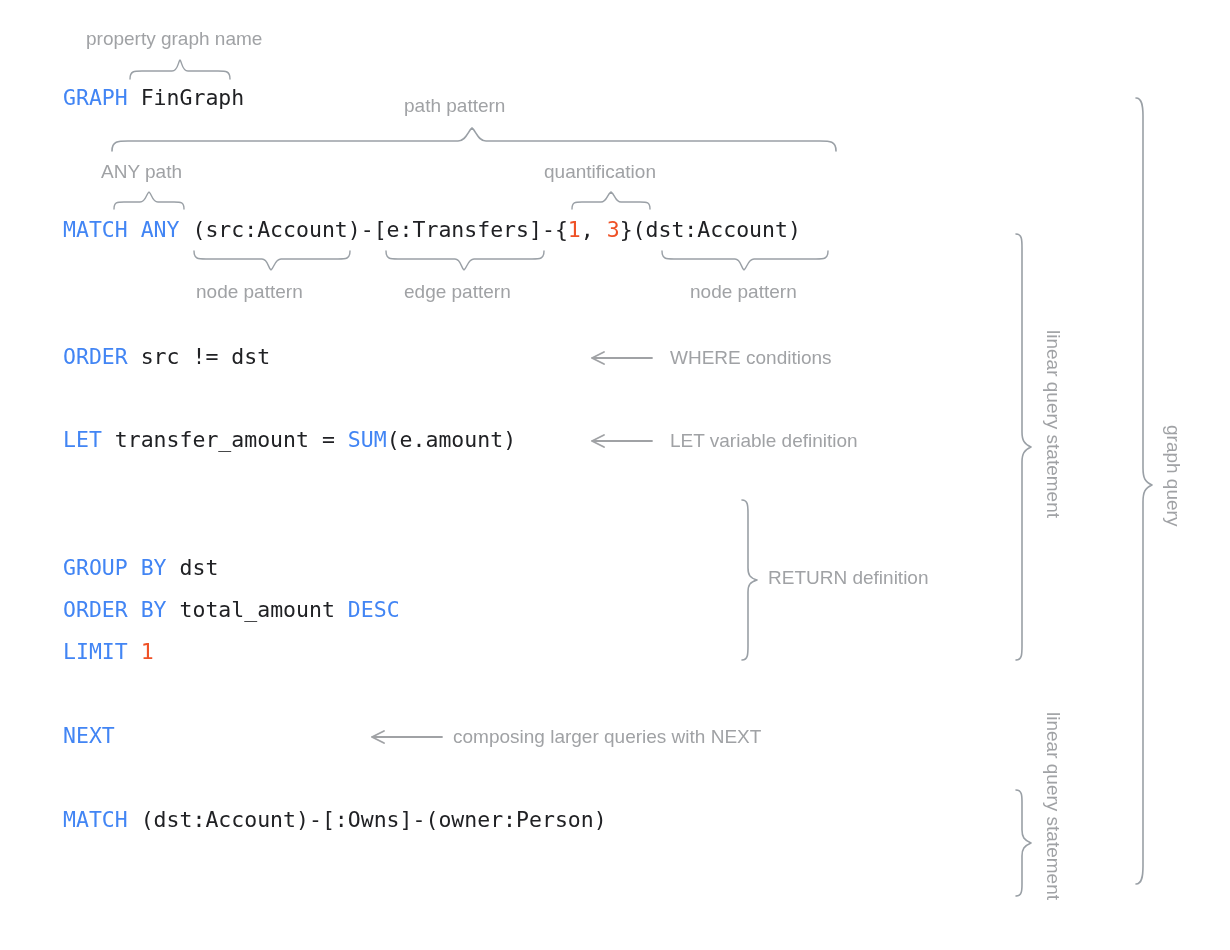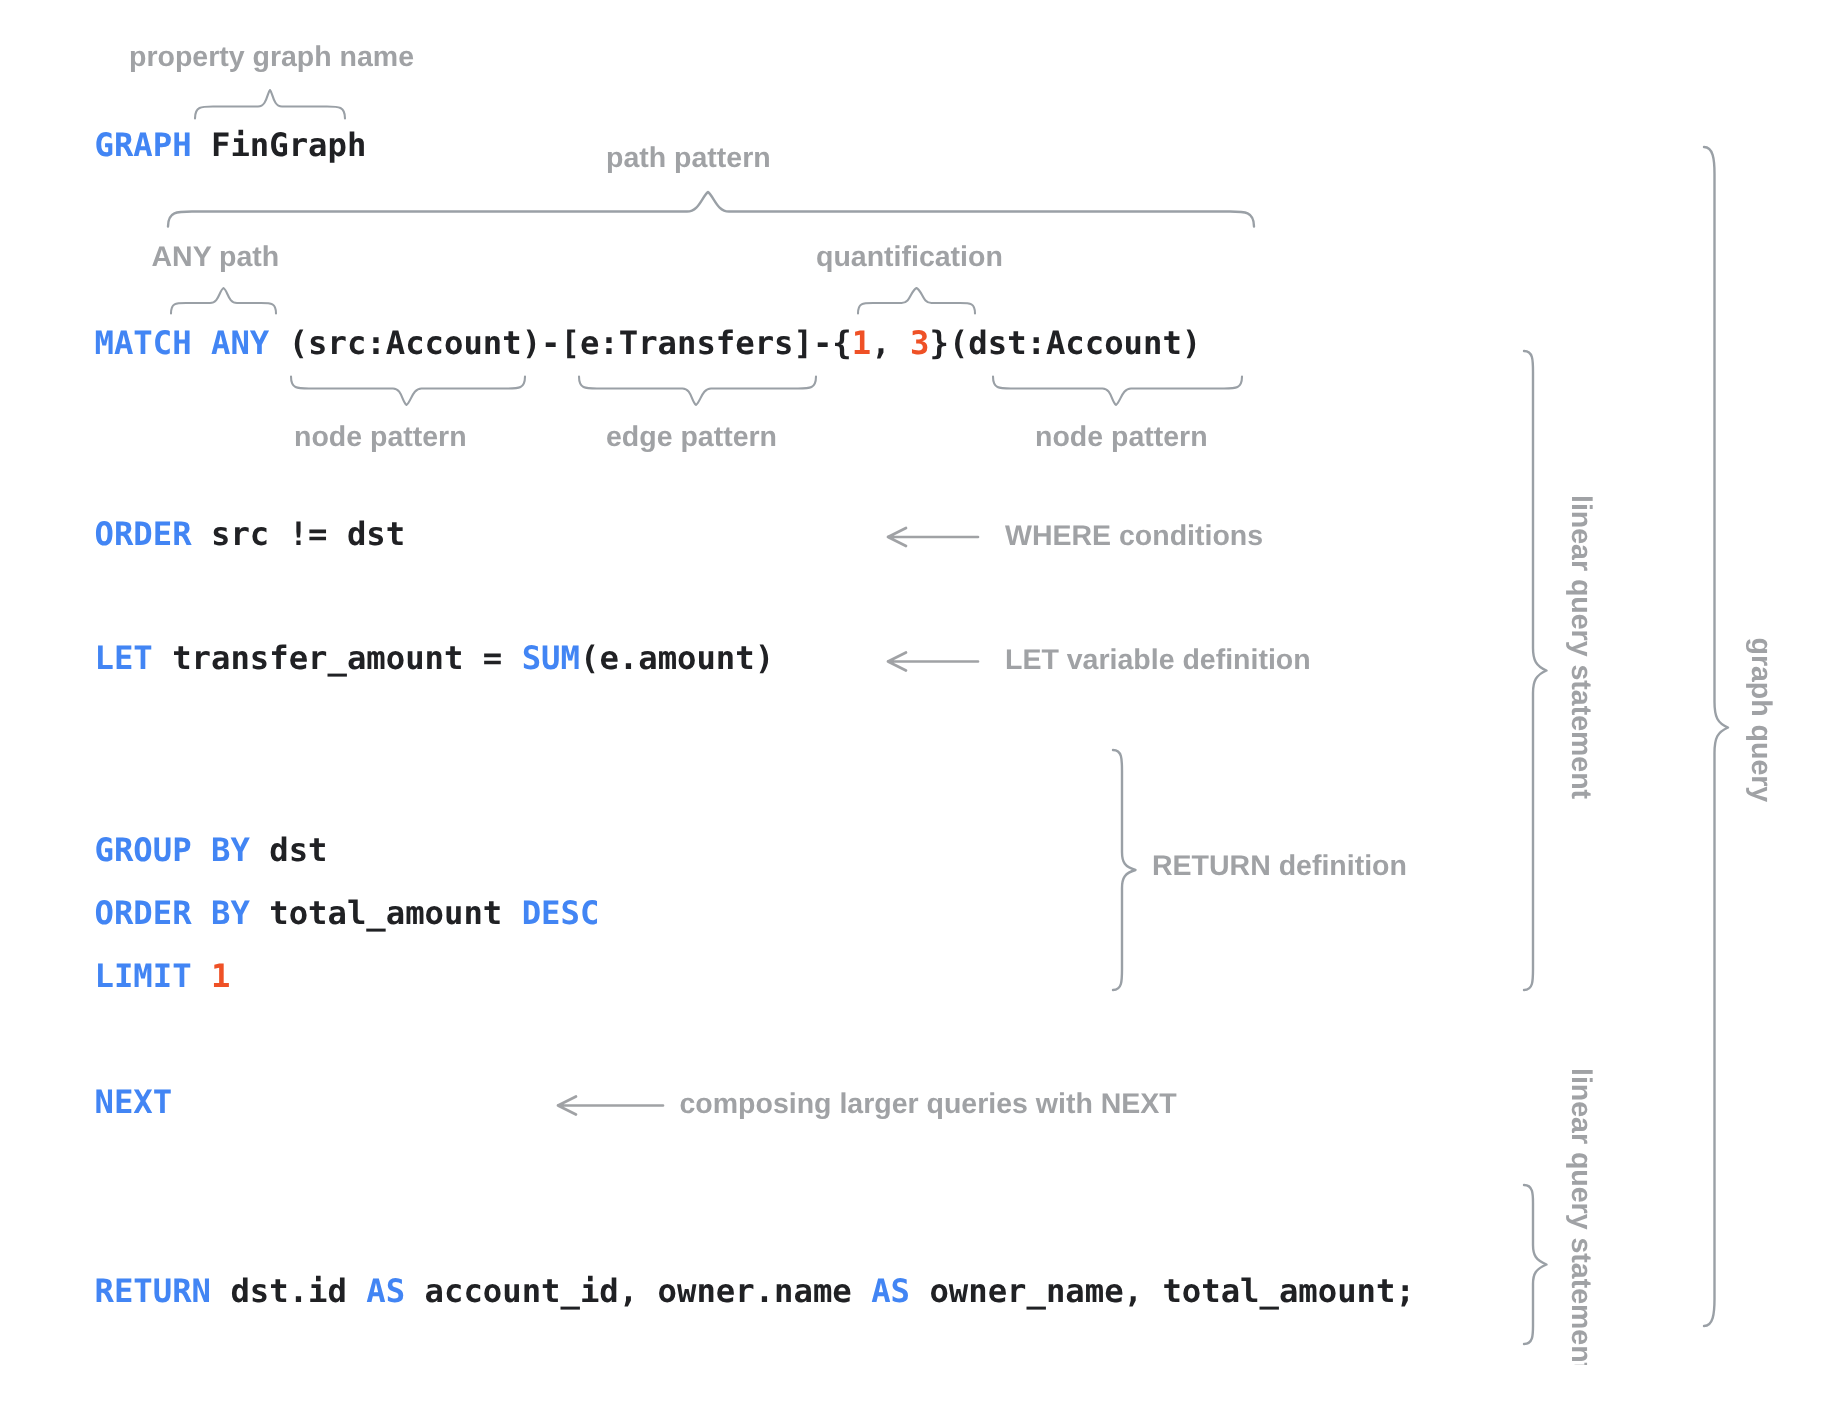--- a/index.html
+++ b/index.html
@@ -10,21 +10,20 @@
   }
   body {
     font-family: "Liberation Sans", sans-serif;
   }
   #stage {
     position: relative;
     width: 1230px;
     height: 910px;
     background: #ffffff;
     overflow: hidden;
-    font-weight: bold;
   }
 
   
   .code-line {
     position: absolute;
     font-family: "DejaVu Sans Mono", "Liberation Mono", monospace;
     font-size: 21.5px;
     line-height: 26px;
     letter-spacing: 0px;
     white-space: pre;
@@ -150,22 +149,22 @@
   </svg>
   <div class="label" style="left:768px; top:567px;">RETURN definition</div>
 
   <div class="code-line" style="left:35px; top:723px;"><span class="kw">NEXT</span></div>
 
   <svg class="arrow" style="left:366px; top:727px;" width="78" height="20" viewBox="0 0 78 20">
     <path d="M76 10 L6 10 M6 10 L18 4 M6 10 L18 16"></path>
   </svg>
   <div class="label" style="left:453px; top:726px;">composing larger queries with NEXT</div>
 
+  <div class="code-line" style="left:35px; top:807px;"><span class="kw">MATCH</span><span class="pln"> (dst:Account)-[:Owns]-(owner:Person)</span></div>
 
-  <div class="code-line" style="left:35px; top:849px;"><span class="kw">RETURN</span><span class="pln"> dst.id </span><span class="kw">AS</span><span class="pln"> account_id, owner.name </span><span class="kw">AS</span><span class="pln"> owner_name, total_amount;</span></div>
 
   <svg class="brace" style="left:1012px; top:232px;" width="26" height="430" viewBox="0 0 26 430">
     <path d="M4 2 C10 2, 10 8, 10 16 L10 200 C10 208, 12 212, 19 215 C12 218, 10 222, 10 230 L10 414 C10 422, 10 428, 4 428"></path>
   </svg>
   <div class="label vert" style="left:1064px; top:330px;">linear query statement</div>
 
   <svg class="brace" style="left:1012px; top:788px;" width="26" height="110" viewBox="0 0 26 110">
     <path d="M4 2 C10 2, 10 8, 10 14 L10 42 C10 49, 12 52, 19 55 C12 58, 10 61, 10 68 L10 96 C10 102, 10 108, 4 108"></path>
   </svg>
   <div class="label vert" style="left:1064px; top:712px;">linear query statement</div>

